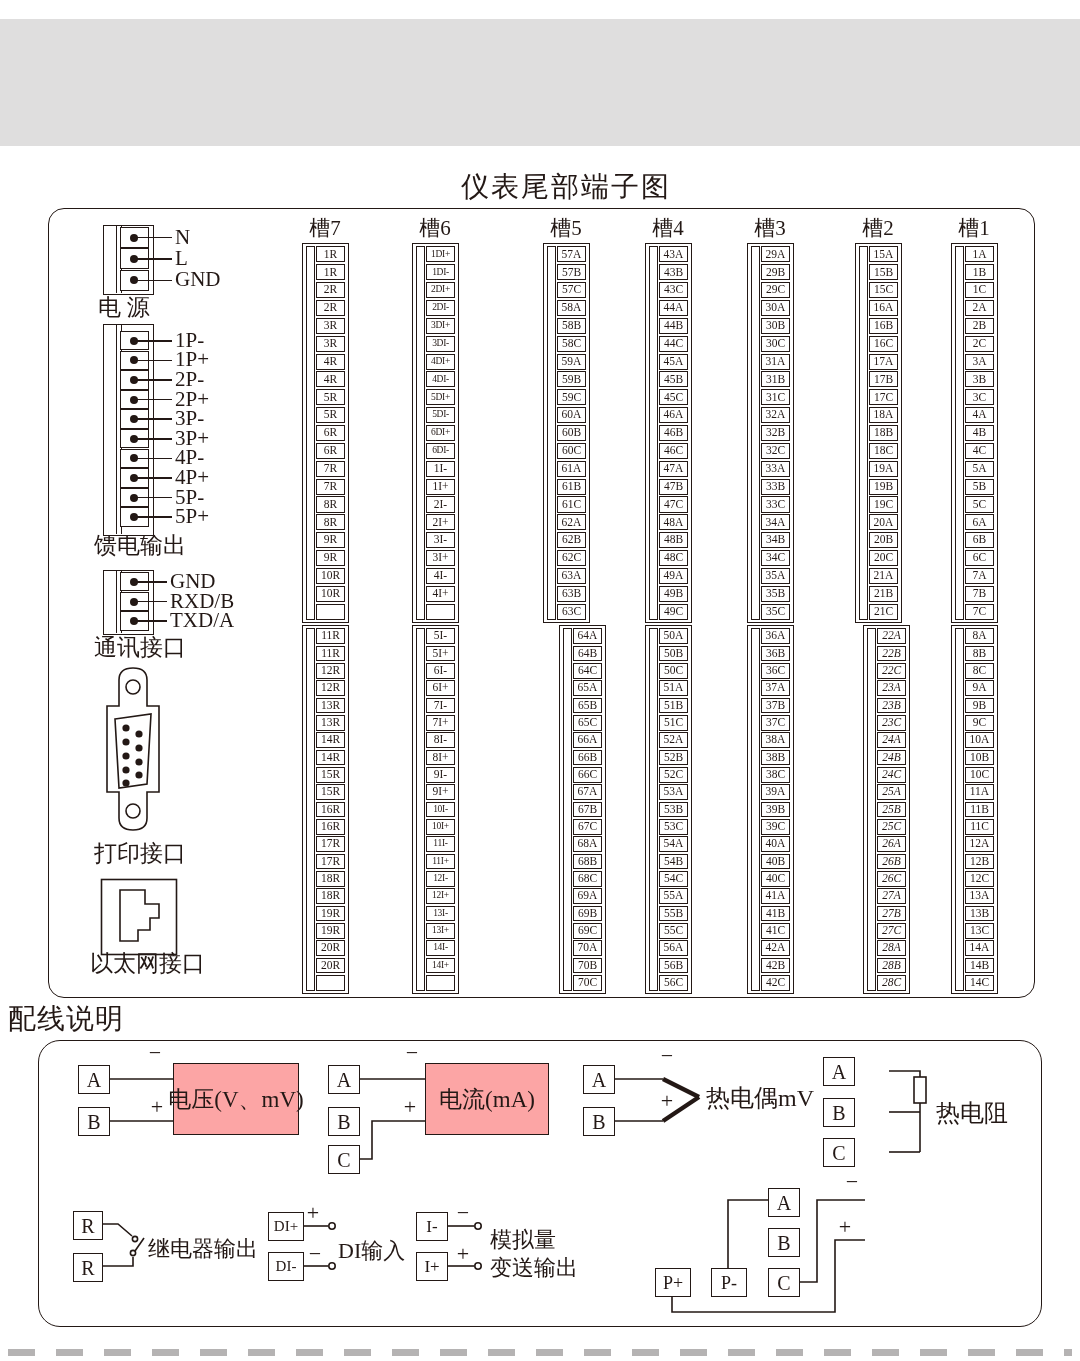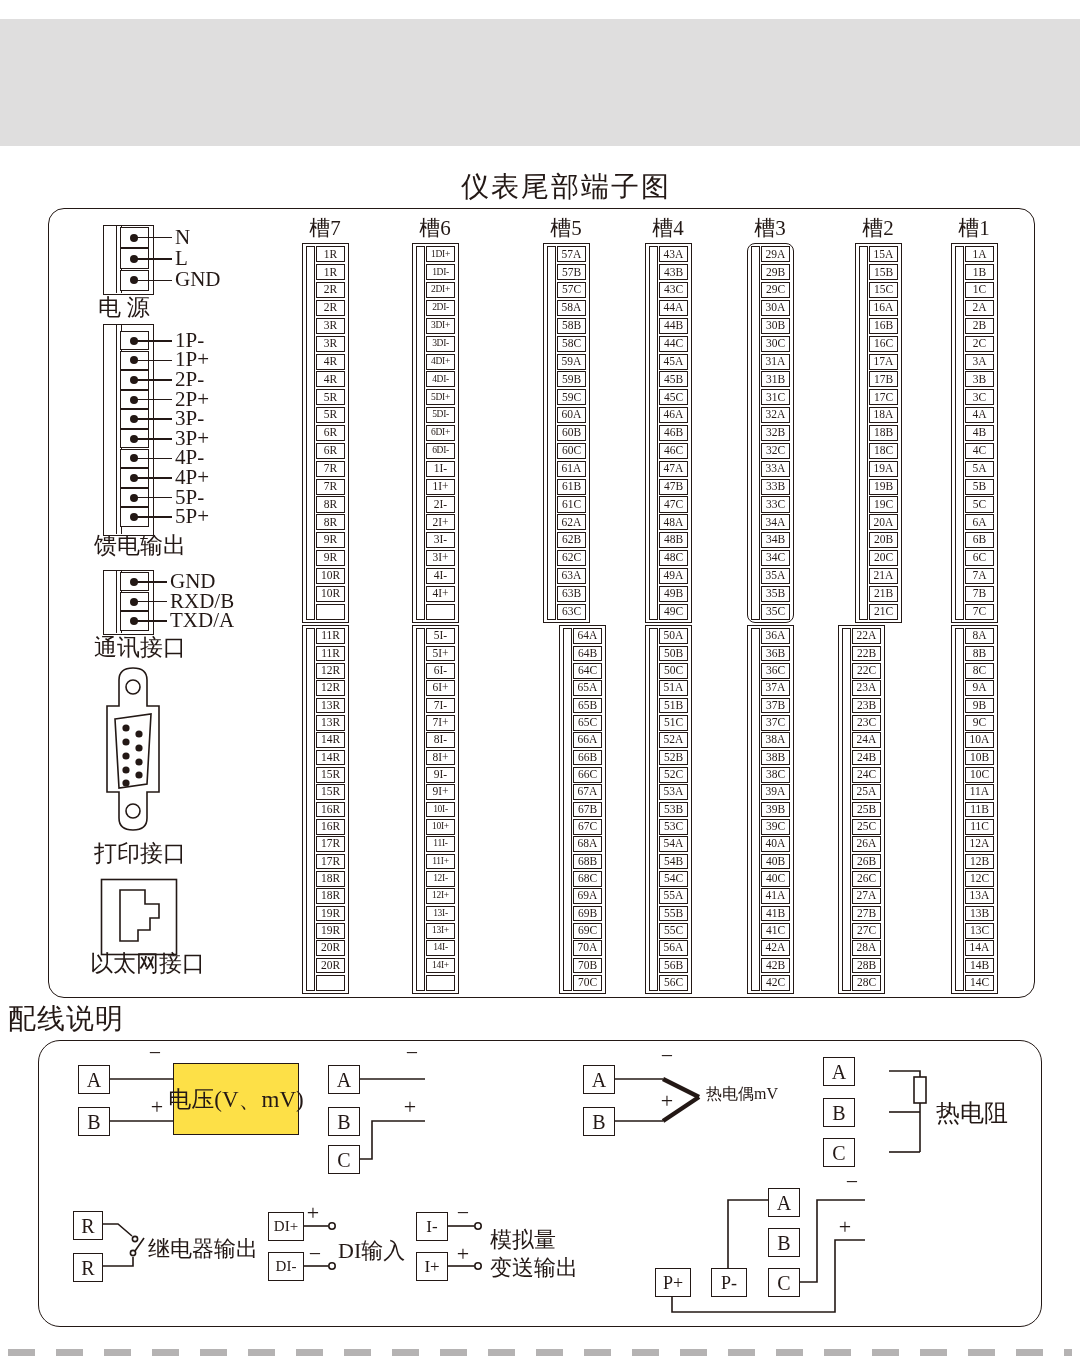--- a/index.html
+++ b/index.html
@@ -12,21 +12,21 @@
   .sec-title{position:absolute;left:52px;top:168px;width:1028px;text-align:center;font-size:28px;letter-spacing:2px;}
   .wiring-title{position:absolute;left:8px;top:1000px;font-size:28px;letter-spacing:1px;}
   .main-box{position:absolute;left:48px;top:208px;width:985px;height:788px;
             border:1.6px solid #231815;border-radius:16px;}
   .wiring-box{position:absolute;left:38px;top:1040px;width:1002px;height:285px;
               border:1.6px solid #231815;border-radius:22px;}
   #wiring-layer{position:absolute;left:38px;top:1040px;width:1002px;height:285px;}
   #wiring-layer svg{position:absolute;left:0;top:0;}
   .tbox{position:absolute;border:1.6px solid #231815;background:#fff;display:flex;
         align-items:center;justify-content:center;font-size:20px;line-height:1;}
-  .wbox{position:absolute;border:1.6px solid #231815;background:#fde047;display:flex;
+  .wbox{position:absolute;border:1.6px solid #231815;background:#fca5a5;display:flex;
         align-items:center;justify-content:center;font-size:23px;white-space:nowrap;}
   .sign{position:absolute;width:26px;text-align:center;font-size:22px;line-height:1;}
   .dlabel{position:absolute;font-size:23px;white-space:nowrap;line-height:1.15;}
   .llabel{position:absolute;font-size:21px;white-space:nowrap;line-height:1;}
   .lblock{position:absolute;border:1.5px solid #231815;background:#fff;}
   .lspine{position:absolute;width:4px;border-left:1.2px solid #231815;border-right:1.2px solid #231815;}
   .lcell{position:absolute;border:1.1px solid #231815;background:#fff;}
   .ldot{position:absolute;width:8px;height:8px;border-radius:50%;background:#231815;}
   .lwire{position:absolute;height:1.6px;background:#231815;}
   .slot-header{position:absolute;width:62px;text-align:center;font-size:21px;}
@@ -359,21 +359,21 @@
           <div class="cell">54C</div>
           <div class="cell">55A</div>
           <div class="cell">55B</div>
           <div class="cell">55C</div>
           <div class="cell">56A</div>
           <div class="cell">56B</div>
           <div class="cell">56C</div>
         </div>
       </div>
       <div class="slot-header" style="left: 739px; top: 214px;">槽3</div>
-      <div class="sgroup" style="left: 747px; top: 243px; height: 378px; border-radius: 8px;">
+      <div class="sgroup" style="left: 747px; top: 243px; height: 378px;">
         <div class="spine"></div>
         <div class="cells">
           <div class="cell">29A</div>
           <div class="cell">29B</div>
           <div class="cell">29C</div>
           <div class="cell">30A</div>
           <div class="cell">30B</div>
           <div class="cell">30C</div>
           <div class="cell">31A</div>
           <div class="cell">31B</div>
@@ -438,21 +438,21 @@
           <div class="cell">19B</div>
           <div class="cell">19C</div>
           <div class="cell">20A</div>
           <div class="cell">20B</div>
           <div class="cell">20C</div>
           <div class="cell">21A</div>
           <div class="cell">21B</div>
           <div class="cell">21C</div>
         </div>
       </div>
-      <div class="sgroup" style="left: 838px; top: 625px; height: 367px;">
+      <div class="sgroup" style="left: 863px; top: 625px; height: 367px; font-style: italic;">
         <div class="spine"></div>
         <div class="cells">
           <div class="cell">22A</div>
           <div class="cell">22B</div>
           <div class="cell">22C</div>
           <div class="cell">23A</div>
           <div class="cell">23B</div>
           <div class="cell">23C</div>
           <div class="cell">24A</div>
           <div class="cell">24B</div>
@@ -574,26 +574,27 @@
     <div class="tbox" style="left:40px;top:67px;width:30px;height:27px;">B</div>
     <span class="sign" style="left:104px;top:2px;">−</span>
     <span class="sign" style="left:106px;top:56px;">+</span>
     <div class="wbox" style="left:135px;top:23px;width:124px;height:70px;">电压(V、mV)</div>
 
     <div class="tbox" style="left:290px;top:25px;width:30px;height:27px;">A</div>
     <div class="tbox" style="left:290px;top:67px;width:30px;height:27px;">B</div>
     <div class="tbox" style="left:290px;top:105px;width:30px;height:27px;">C</div>
     <span class="sign" style="left:361px;top:2px;">−</span>
     <span class="sign" style="left:359px;top:56px;">+</span>
+    <div class="wbox" style="left:387px;top:23px;width:122px;height:70px;">电流(mA)</div>
 
     <div class="tbox" style="left:545px;top:25px;width:30px;height:27px;">A</div>
     <div class="tbox" style="left:545px;top:67px;width:30px;height:27px;">B</div>
     <span class="sign" style="left:616px;top:5px;">−</span>
     <span class="sign" style="left:616px;top:50px;">+</span>
-    <span class="dlabel" style="left:668px;top:45px;font-size:16px;">热电偶mV</span>
+    <span class="dlabel" style="left:668px;top:45px;font-size:24px;">热电偶mV</span>
 
     <div class="tbox" style="left:785px;top:17px;width:30px;height:27px;">A</div>
     <div class="tbox" style="left:785px;top:58px;width:30px;height:27px;">B</div>
     <div class="tbox" style="left:785px;top:98px;width:30px;height:27px;">C</div>
     <span class="dlabel" style="left:898px;top:60px;font-size:24px;">热电阻</span>
 
     <div class="tbox" style="left:35px;top:171px;width:28px;height:27px;">R</div>
     <div class="tbox" style="left:35px;top:213px;width:28px;height:27px;">R</div>
     <span class="dlabel" style="left:110px;top:196px;font-size:22px;">继电器输出</span>
 

